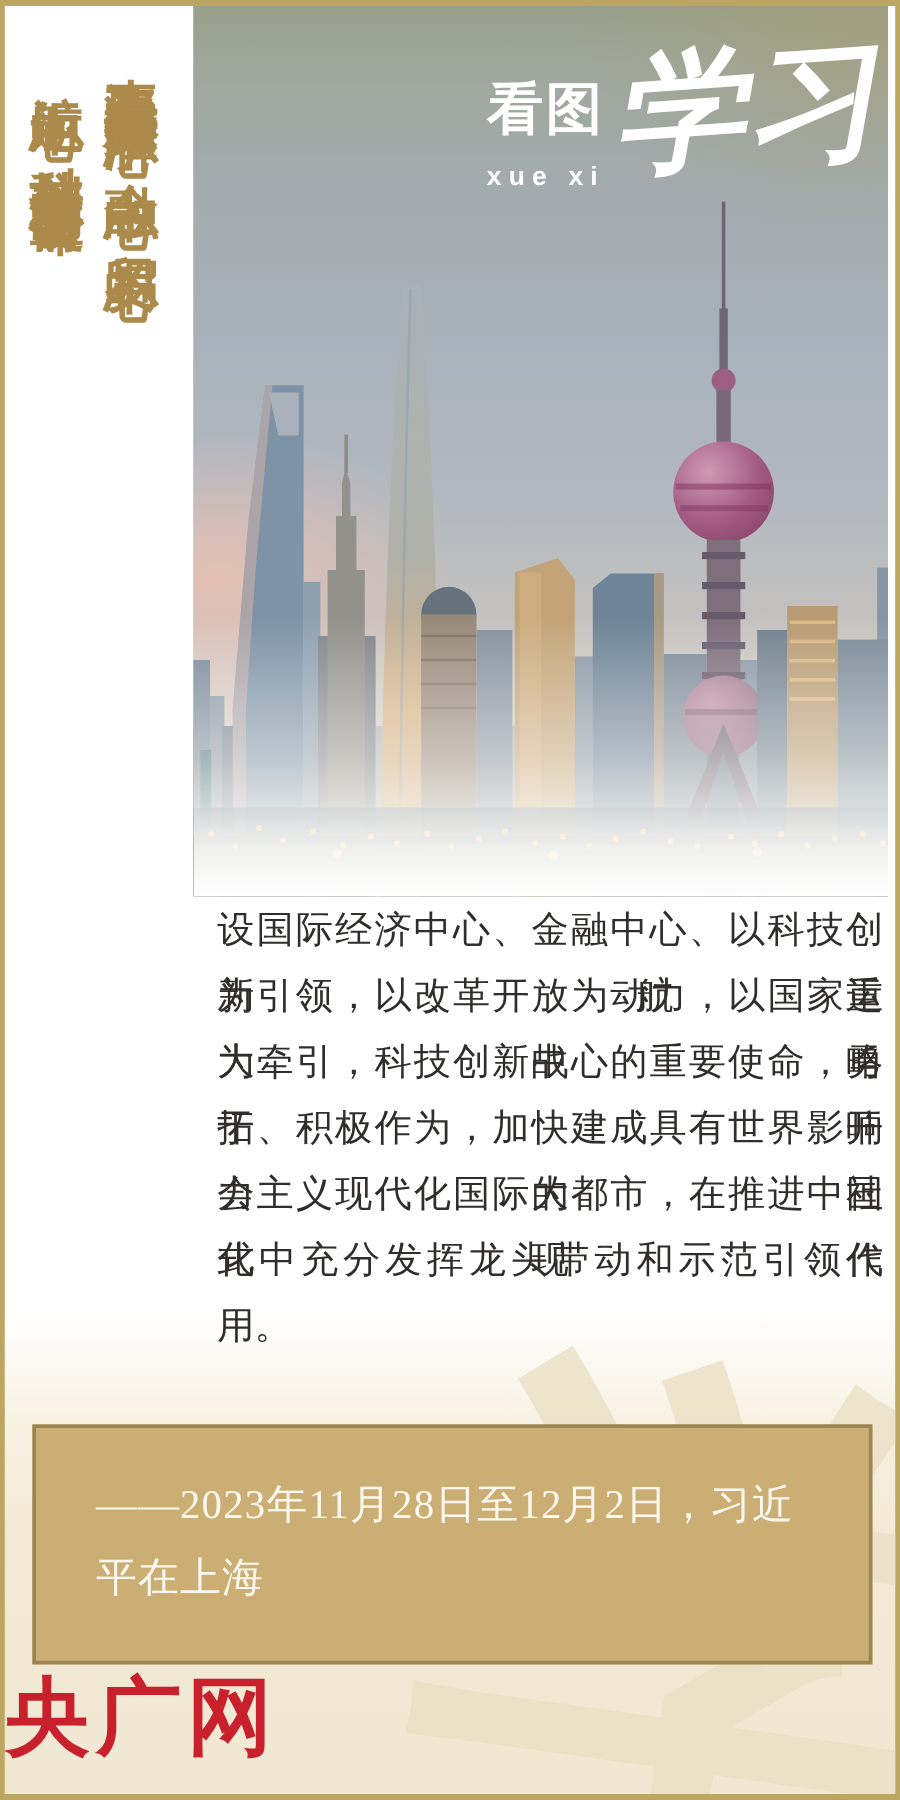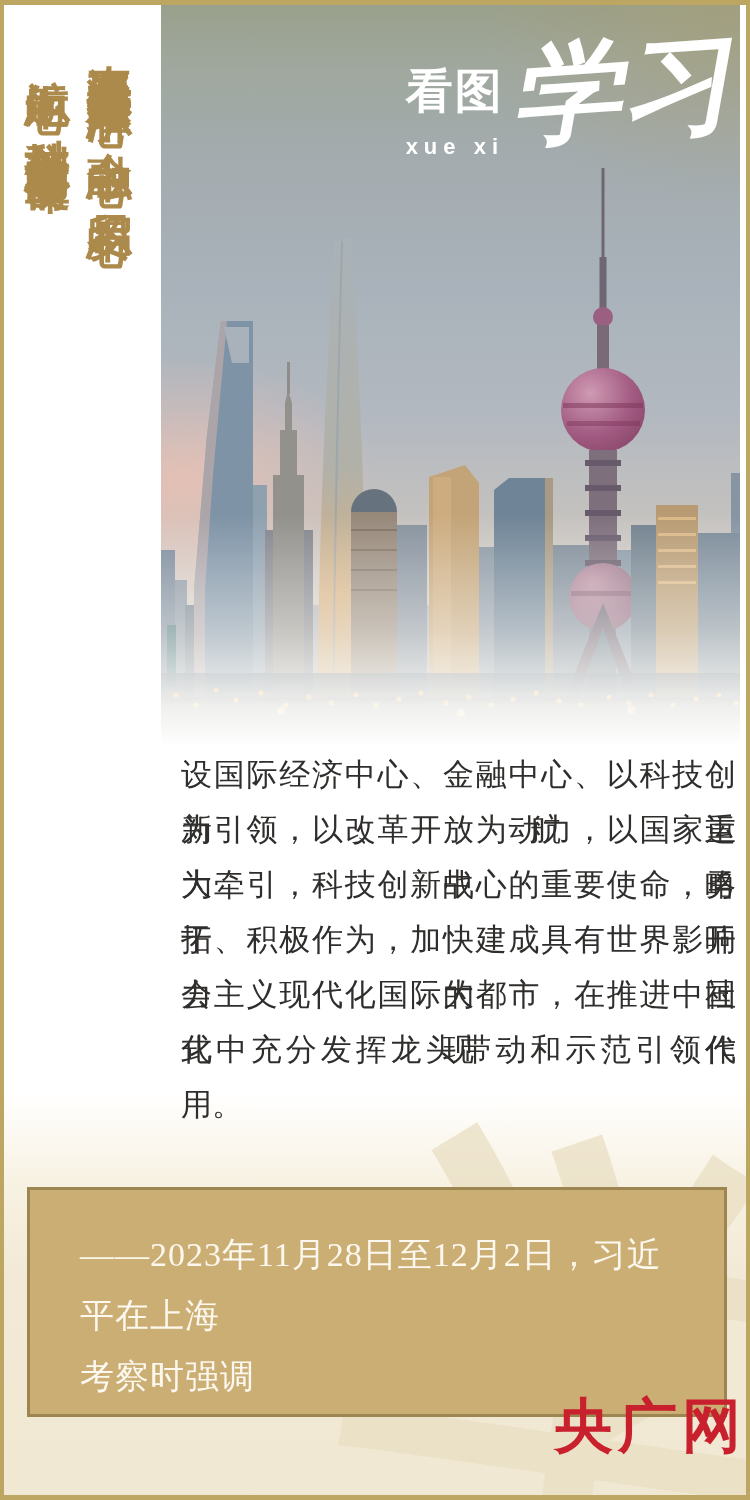--- a/index.html
+++ b/index.html
@@ -42,29 +42,29 @@
   }
   .body-line.last{text-align-last:left;}
   
   .wm{
     position:absolute;right:-95px;top:1130px;z-index:0;
     font-size:500px;line-height:1;color:#eadfc4;opacity:.75;
     transform:rotate(8deg);pointer-events:none;font-weight:700;
   }
   
   .quote{
-    position:absolute;left:23px;top:1182px;width:700px;height:230px;z-index:2;
+    position:absolute;left:23px;top:1182px;width:700px;height:200px;z-index:2;
     box-sizing:border-box;background:#cbae74;border:3px solid #9c8550;
     padding:34px 38px 0 50px;color:#fcf8ef;
   }
   .quote-line{font-size:34px;line-height:61px;letter-spacing:1px;}
   
   .cnr{
-    position:absolute;left:0;top:1392px;width:100%;z-index:2;text-align:right;
-    font-size:59px;font-weight:900;color:#c9202d;letter-spacing:5px;line-height:1;
+    position:absolute;left:0;top:1392px;width:100%;z-index:2;text-align:left;
+    font-size:71px;font-weight:900;color:#c9202d;letter-spacing:5px;line-height:1;
   }
 </style>
 </head>
 <body>
 
 <div class="poster">
 
   <div class="photo">
     <svg width="585" height="742" viewBox="0 0 585 742">
       <defs>
@@ -234,18 +234,17 @@
     <div class="body-line">为牵引，科技创新中心的重要使命，勇于开</div>
     <div class="body-line">拓、积极作为，加快建成具有世界影响力的社</div>
     <div class="body-line">会主义现代化国际大都市，在推进中国式现代</div>
     <div class="body-line last">化中充分发挥龙头带动和示范引领作用。</div>
   </div>
 
   <div class="wm">学</div>
 
   <div class="quote">
     <div class="quote-line">——2023年11月28日至12月2日，习近平在上海</div>
-    <div class="quote-line">考察时强调</div>
   </div>
 
   <div class="cnr">央广网</div>
 
 </div>
 
 </body></html>

